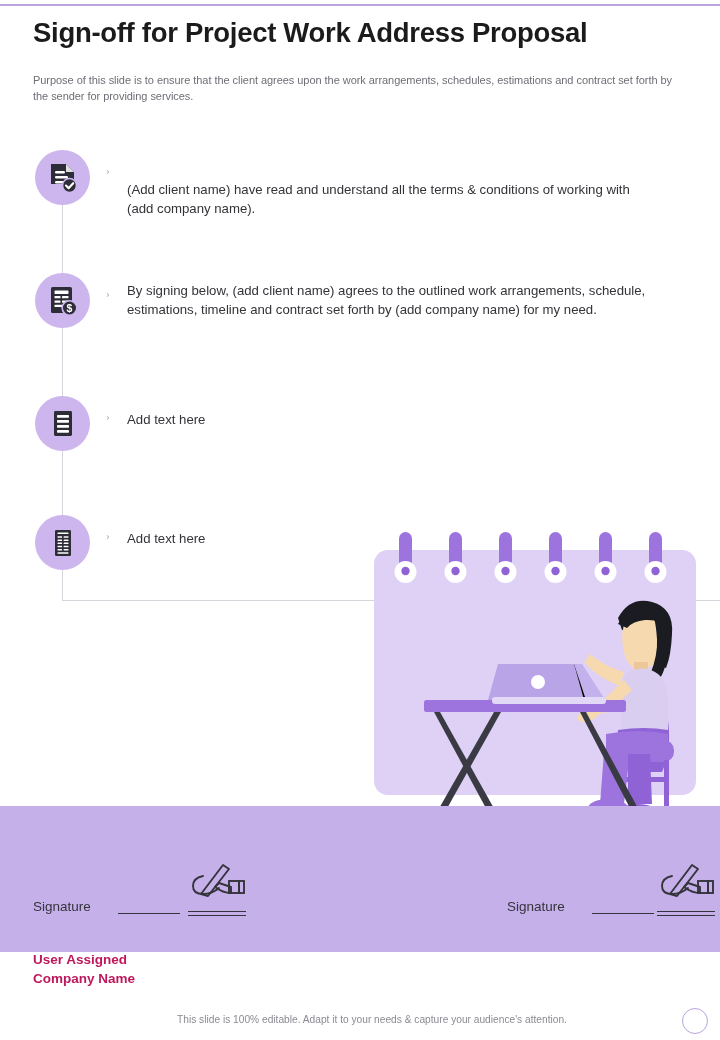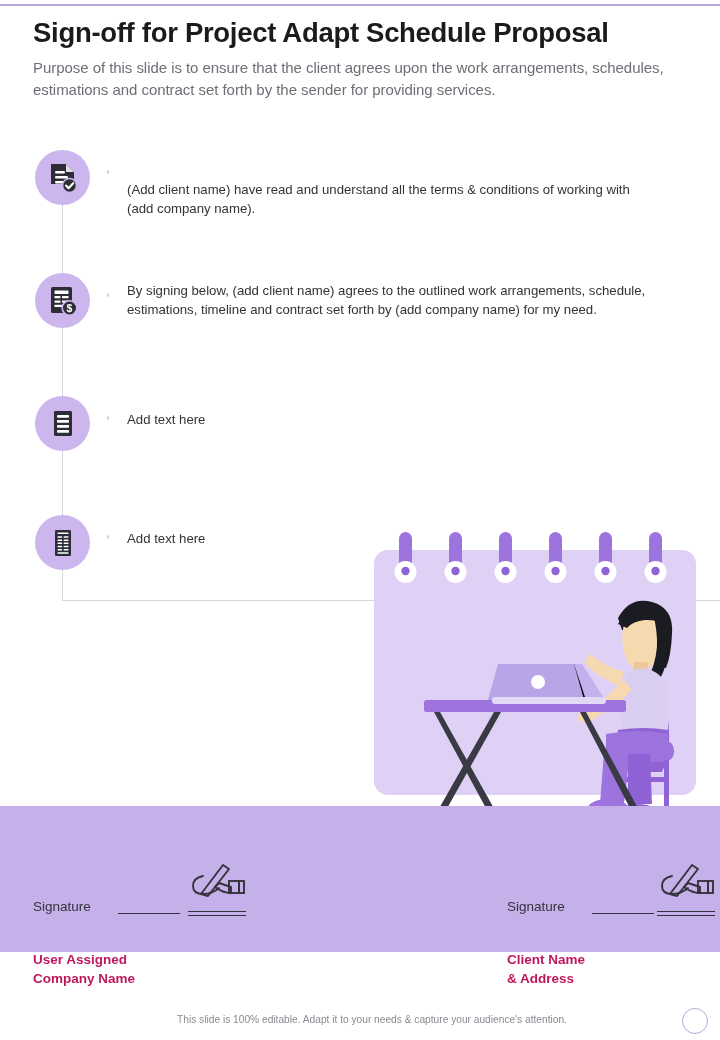--- a/index.html
+++ b/index.html
@@ -27,22 +27,22 @@
   .header { position: absolute; left: 33px; top: 18px; width: 660px; }
   .title {
     font-size: 27.5px;
     font-weight: bold;
     color: #1b1b1b;
     letter-spacing: -0.3px;
     line-height: 1.12;
     white-space: nowrap;
   }
   .subtitle {
-    margin-top: 8px;
-    font-size: 15px;
+    margin-top: 24px;
+    font-size: 11px;
     color: #6e6e76;
     line-height: 1.45;
     width: 648px;
     letter-spacing: -0.05px;
   }
 
   
   .timeline-vline {
     position: absolute;
     left: 62px; top: 180px;
@@ -125,21 +125,21 @@
   }
 </style>
 </head>
 <body>
 
 <div class="slide">
 
   <div class="top-rule"></div>
 
   <div class="header">
-    <div class="title">Sign-off for Project Adapt Schedule Proposal</div>
+    <div class="title">Sign-off for Project Work Address Proposal</div>
     <div class="subtitle">Purpose of this slide is to ensure that the client agrees upon the work arrangements, schedules, estimations and contract set forth by the sender for providing services.</div>
   </div>
 
   <div class="timeline-vline"></div>
   <div class="timeline-hline"></div>
 
   <div class="row" style="top:150px;">
     <div class="bullet-circle" style="top:0;">
       <svg width="30" height="32" viewBox="0 0 30 32">
         <path d="M3 2 h15 l8 8 v12 h-23 z" fill="#2d2d38"></path>
@@ -322,20 +322,18 @@
       <div style="position:absolute; left:147px; top:-32px;">
         <svg width="60" height="40" viewBox="0 0 60 40">
           <path d="M38 3 l6 4 l-21 27 l-7 -2 z" fill="none" stroke="#34343c" stroke-width="1.9" stroke-linejoin="round"></path>
           <path d="M18 14 q-10 2 -10 10 q0 8 10 8 q9 0 16 -6" fill="none" stroke="#34343c" stroke-width="1.9" stroke-linecap="round"></path>
           <path d="M30 25 q8 6 16 6 l0 -6 l-12 -4 z" fill="none" stroke="#34343c" stroke-width="1.9" stroke-linejoin="round"></path>
           <rect x="44" y="19" width="10" height="12" fill="none" stroke="#34343c" stroke-width="1.9"></rect>
           <rect x="54" y="19" width="5" height="12" fill="none" stroke="#34343c" stroke-width="1.9"></rect>
         </svg>
       </div>
     </div>
-    <div class="sig-name" style="margin-top:22px;">Client Name
-&amp; Address</div>
   </div>
 
   <div class="footer-text">This slide is 100% editable. Adapt it to your needs &amp; capture your audience's attention.</div>
   <div class="footer-circle"></div>
 
 </div>
 
 </body></html>

